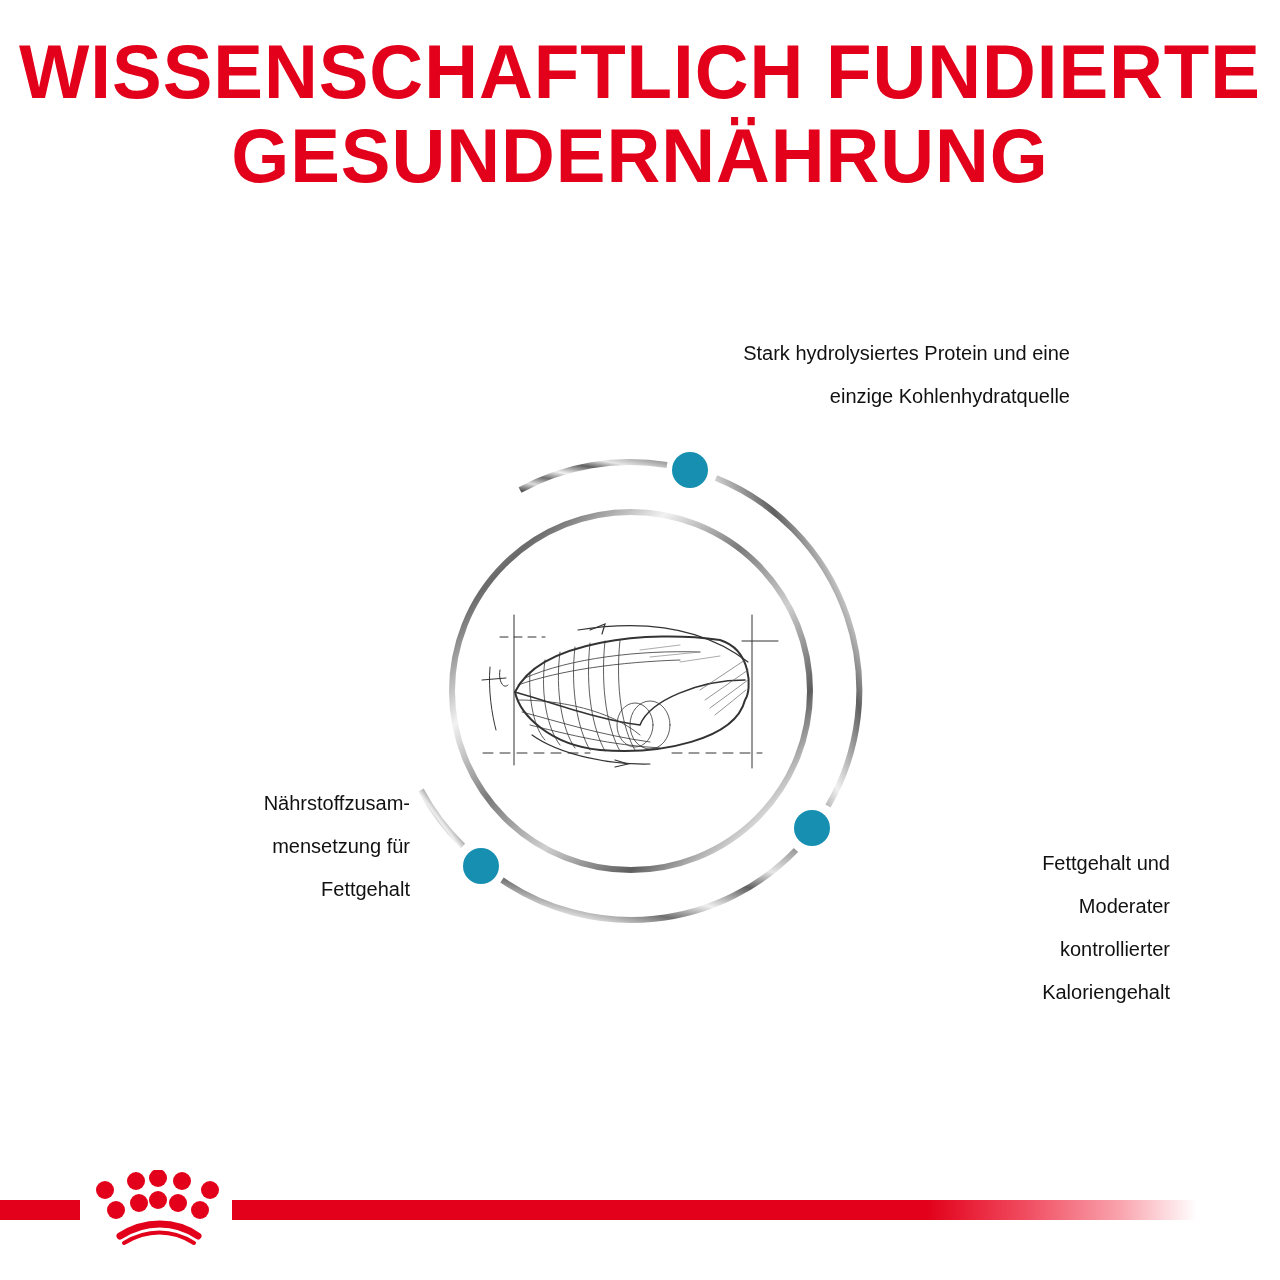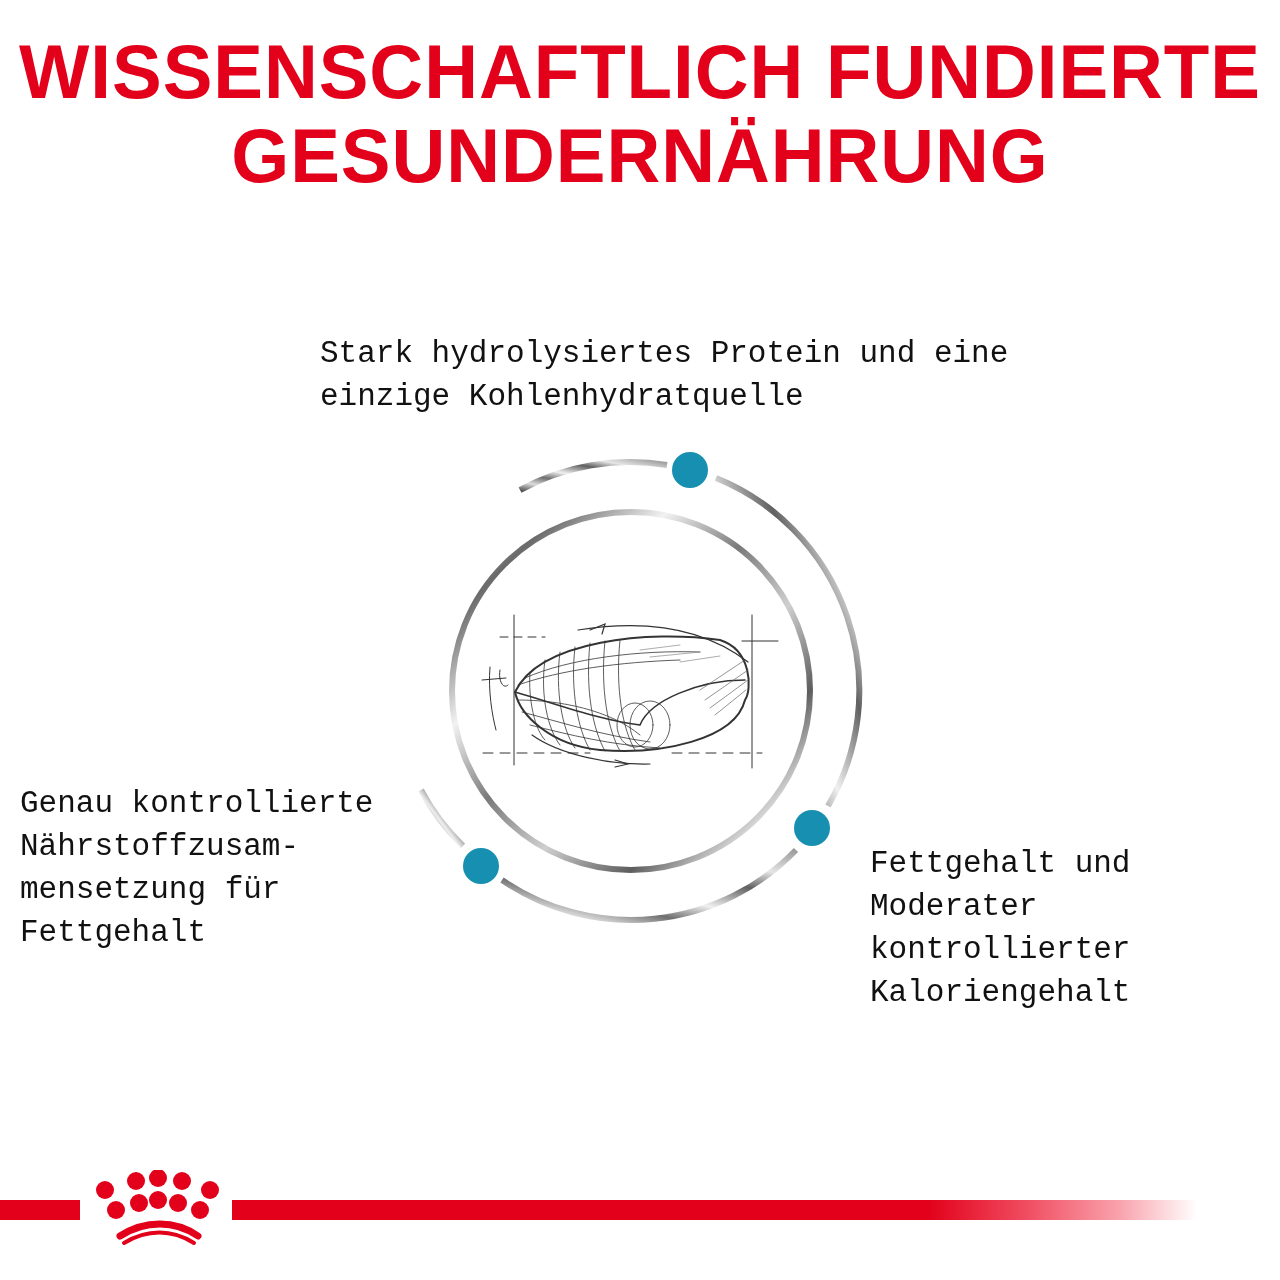--- a/index.html
+++ b/index.html
@@ -2,22 +2,22 @@
 <html><head>
 <meta charset="utf-8">
 <style>
   html, body { margin: 0; padding: 0; background: #ffffff; }
   body { width: 1280px; height: 1280px; position: relative; overflow: hidden;
          font-family: "DejaVu Sans", "Liberation Sans", sans-serif; color: #111; }
   .title { position: absolute; left: 0; top: 30px; width: 1280px; text-align: center;
            color: #e2001a; font-family: "Liberation Sans", sans-serif; font-weight: bold;
            font-size: 76px; line-height: 84px; letter-spacing: 1px; transform: scaleX(0.98); }
   .title div { white-space: nowrap; }
-  .feature { position: absolute; text-align: left; font-size: 31px; line-height: 43px;
-             font-family: Liberation Mono, monospace; font-weight: normal; color: #111; }
+  .feature { position: absolute; text-align: right; font-size: 20px; line-height: 43px;
+             font-family: Liberation Sans, sans-serif; font-weight: normal; color: #111; }
   .feature div { white-space: nowrap; }
   #feat-top { left: 320px; top: 332px; width: 750px; }
   #feat-left { left: 20px; top: 782px; width: 390px; }
   #feat-right { left: 870px; top: 842px; width: 300px; }
   .diagram { position: absolute; left: 0; top: 0; }
   .footer-bar-left { position: absolute; left: 0; top: 1200px; width: 80px; height: 20px; background: #e2001a; }
   .footer-bar-right { position: absolute; left: 232px; top: 1200px; width: 965px; height: 20px;
     background: linear-gradient(to right, #e2001a 0%, #e2001a 72%, #f04a5e 82%, #f9a3ad 92%, rgba(255,255,255,0) 100%); }
   .crown { position: absolute; left: 90px; top: 1170px; }
 </style>
@@ -28,21 +28,20 @@
   <div>WISSENSCHAFTLICH FUNDIERTE</div>
   <div>GESUNDERNÄHRUNG</div>
 </div>
 
 <div class="feature" id="feat-top">
   <div>Stark hydrolysiertes Protein und eine</div>
   <div>einzige Kohlenhydratquelle</div>
 </div>
 
 <div class="feature" id="feat-left">
-  <div>Genau kontrollierte</div>
   <div>Nährstoffzusam-</div>
   <div>mensetzung für</div>
   <div>Fettgehalt</div>
 </div>
 
 <div class="feature" id="feat-right">
   <div>Fettgehalt und</div>
   <div>Moderater</div>
   <div>kontrollierter</div>
   <div>Kaloriengehalt</div>

